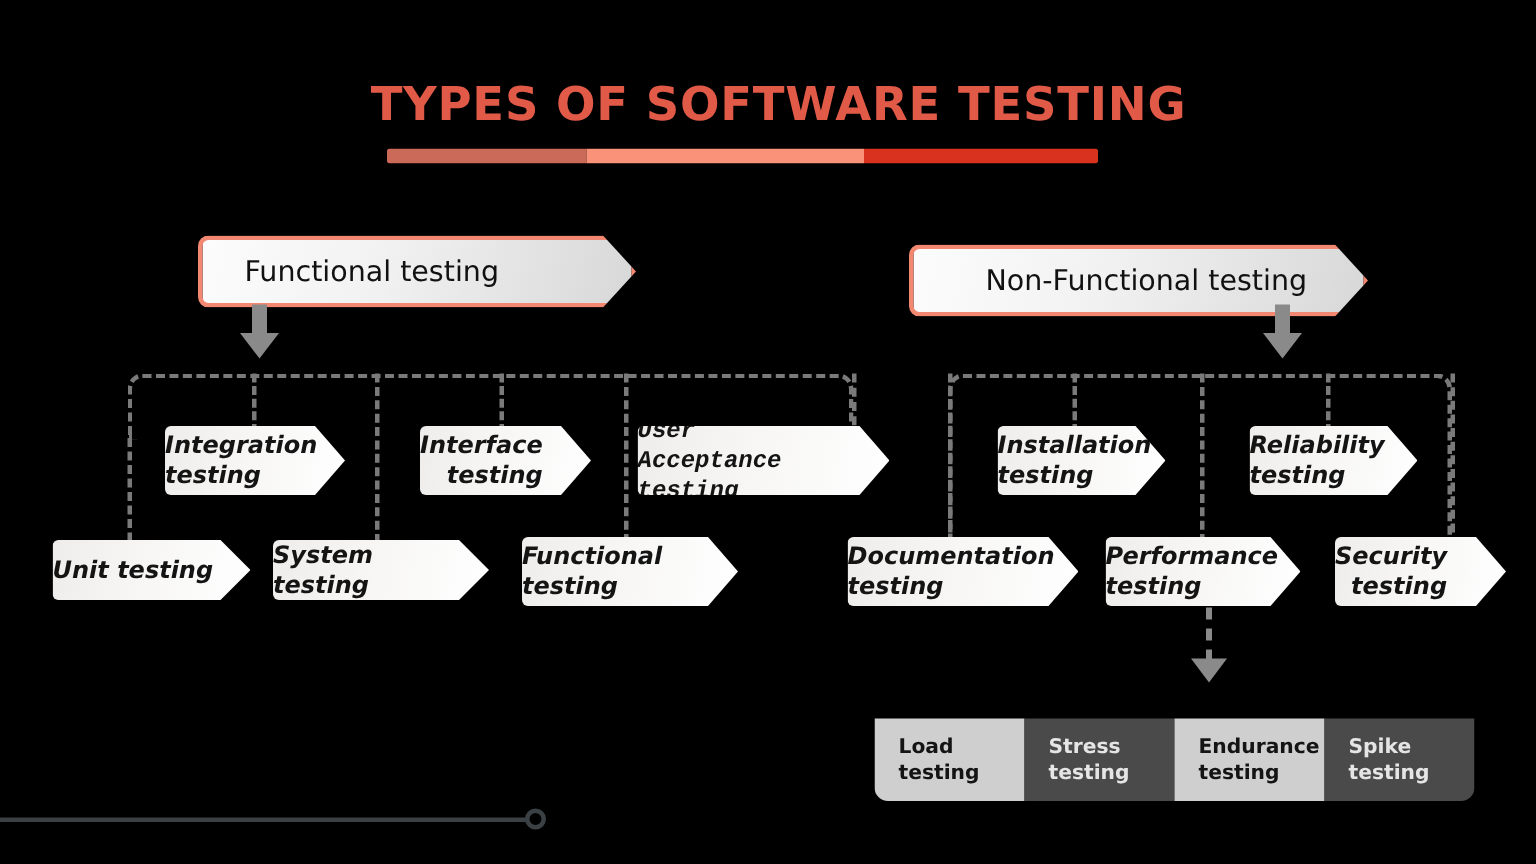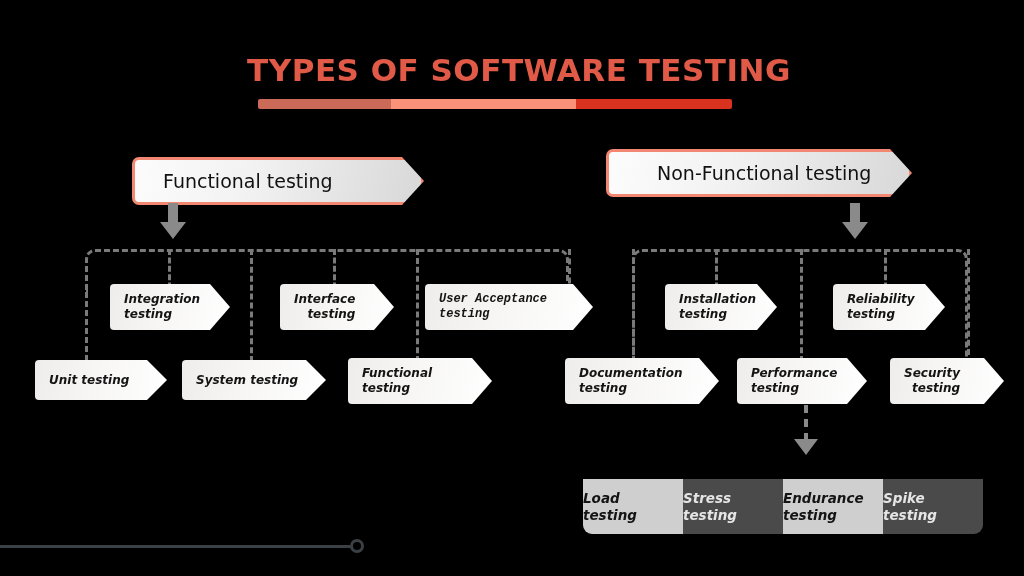--- a/index.html
+++ b/index.html
@@ -61,21 +61,21 @@
     padding-left: 28px;
     font-family: "DejaVu Sans", sans-serif;
     font-size: 19px;
     font-weight: 500;
     color: #111111;
     white-space: nowrap;
     border-radius: 7px;
     clip-path: polygon(0 0, calc(100% - 22px) 0, 100% 50%, calc(100% - 22px) 100%, 0 100%);
   }
   .banner.functional { left: 108px; top: 157px; width: 292px; margin-left: 24px; }
-  .banner.nonfunctional { left: 606px; top: 149px; width: 306px; padding-left: 48px; }
+  .banner.nonfunctional { left: 606px; top: 163px; width: 306px; padding-left: 48px; }
 
   
   .arrow-solid {
     position: absolute;
     width: 26px;
     height: 36px;
   }
   .arrow-solid .shaft {
     position: absolute;
     left: 8px;
@@ -114,26 +114,25 @@
     width: 0;
     border-left: 3px dashed #7A7A7A;
   }
 
   
   .chev {
     position: absolute;
     background: linear-gradient(100deg, #EFEDEC 0%, #F7F6F5 45%, #FFFFFF 100%);
     display: flex;
     align-items: center;
-    padding-left: 14px;
     padding-right: 24px;
     font-family: "DejaVu Sans", sans-serif;
     font-style: italic;
     font-weight: bold;
-    font-size: 12px;
+    font-size: 16px;
     line-height: 1.25;
     color: #141414;
     border-radius: 4px;
     clip-path: polygon(0 0, calc(100% - 20px) 0, 100% 50%, calc(100% - 20px) 100%, 0 100%);
     filter: drop-shadow(1px 2px 2px rgba(255,255,255,0.10));
   }
   .chev.h1 { height: 40px; }
   .chev.h2 { height: 46px; }
 
   
@@ -169,22 +168,22 @@
     width: 400px;
     height: 71px;
     display: flex;
     border-radius: 9px;
     overflow: hidden;
   }
   .strip-cell {
     flex: 1;
     display: flex;
     align-items: center;
-    font-family: "DejaVu Sans", sans-serif;
-    font-style: italic;
+    padding-left: 16px;
+    font-family: "DejaVu Sans", sans-serif;
     font-weight: bold;
     font-size: 13.5px;
     line-height: 1.25;
     white-space: pre-line;
     margin-top: 16px;
   }
   .strip-cell.light { background: #CFCFCF; color: #141414; }
   .strip-cell.dark  { background: #4A4A4A; color: #e5e5e5; }
 
   

